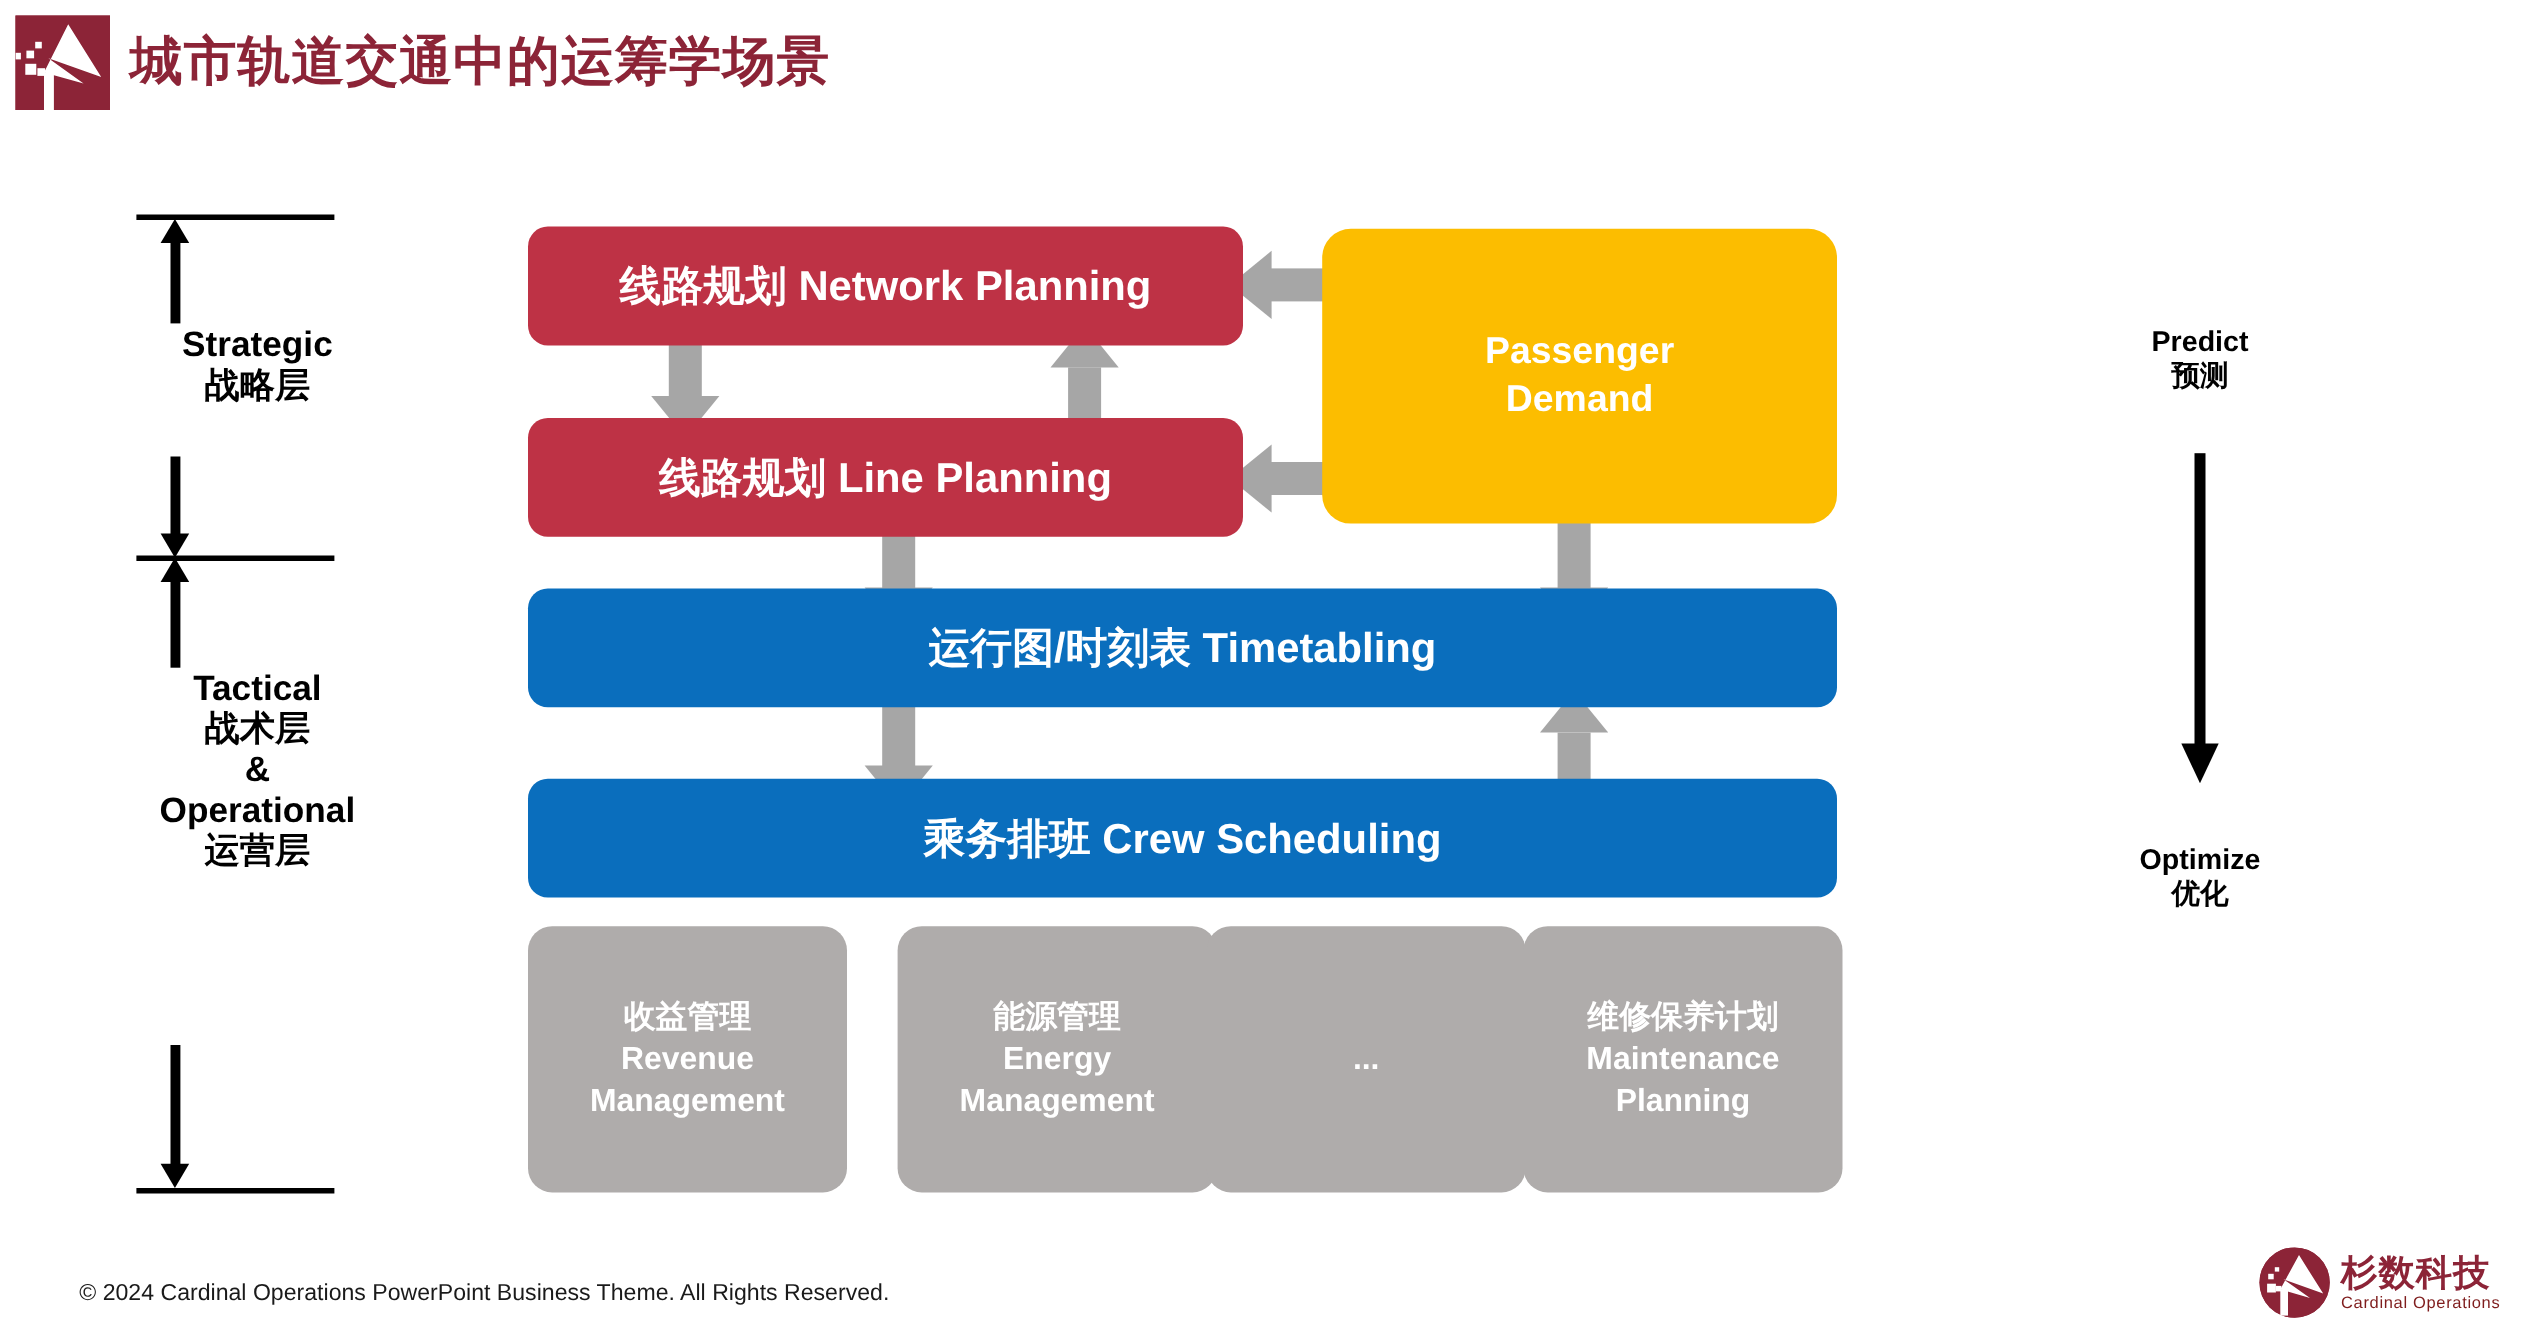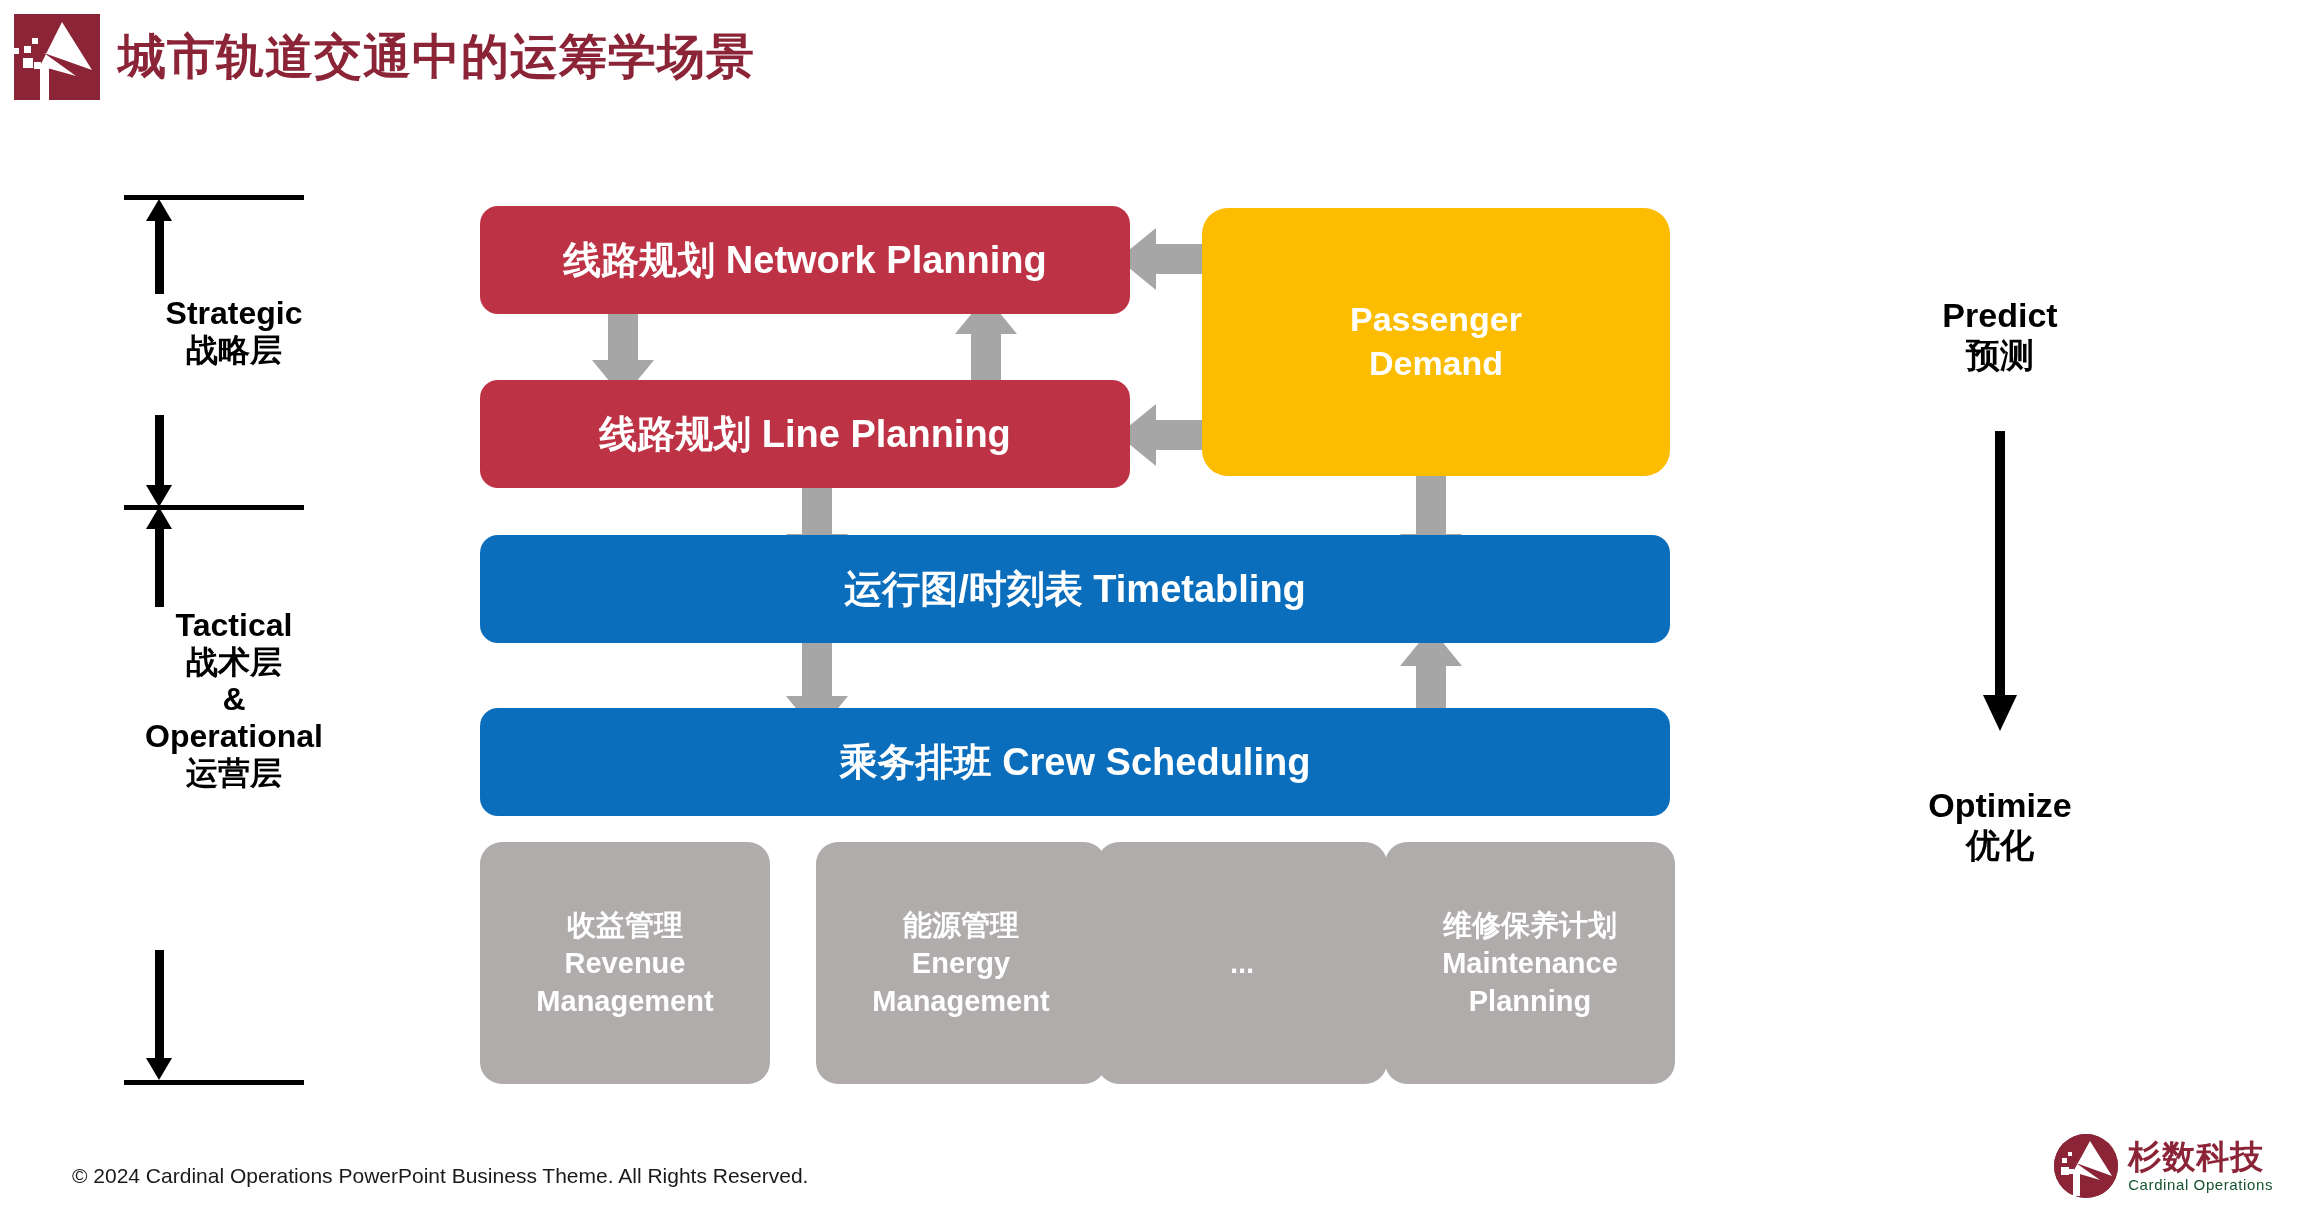--- a/index.html
+++ b/index.html
@@ -225,21 +225,21 @@
 
   
   .right-col {
     position: absolute;
     left: 1830px;
     top: 295px;
     width: 340px;
     text-align: center;
   }
   .right-label {
-    font-size: 34px;
+    font-size: 26px;
     font-weight: bold;
     line-height: 1.18;
     color: #000000;
   }
   .right-arrow {
     position: relative;
     margin: 56px auto 0;
     width: 34px;
     height: 300px;
   }
@@ -287,21 +287,21 @@
   .footer-logo .cn {
     display: block;
     font-size: 33px;
     font-weight: bold;
     color: #8C2437;
     letter-spacing: 1px;
   }
   .footer-logo .en {
     display: block;
     font-size: 15px;
-    color: #14532d;
+    color: #7f1d1d;
     letter-spacing: 0.6px;
     margin-top: 4px;
   }
 </style>
 </head>
 <body>
 
 <div class="header">
   <div class="brand-mark">
     <svg width="86" height="86" viewBox="0 0 86 86" aria-hidden="true">

